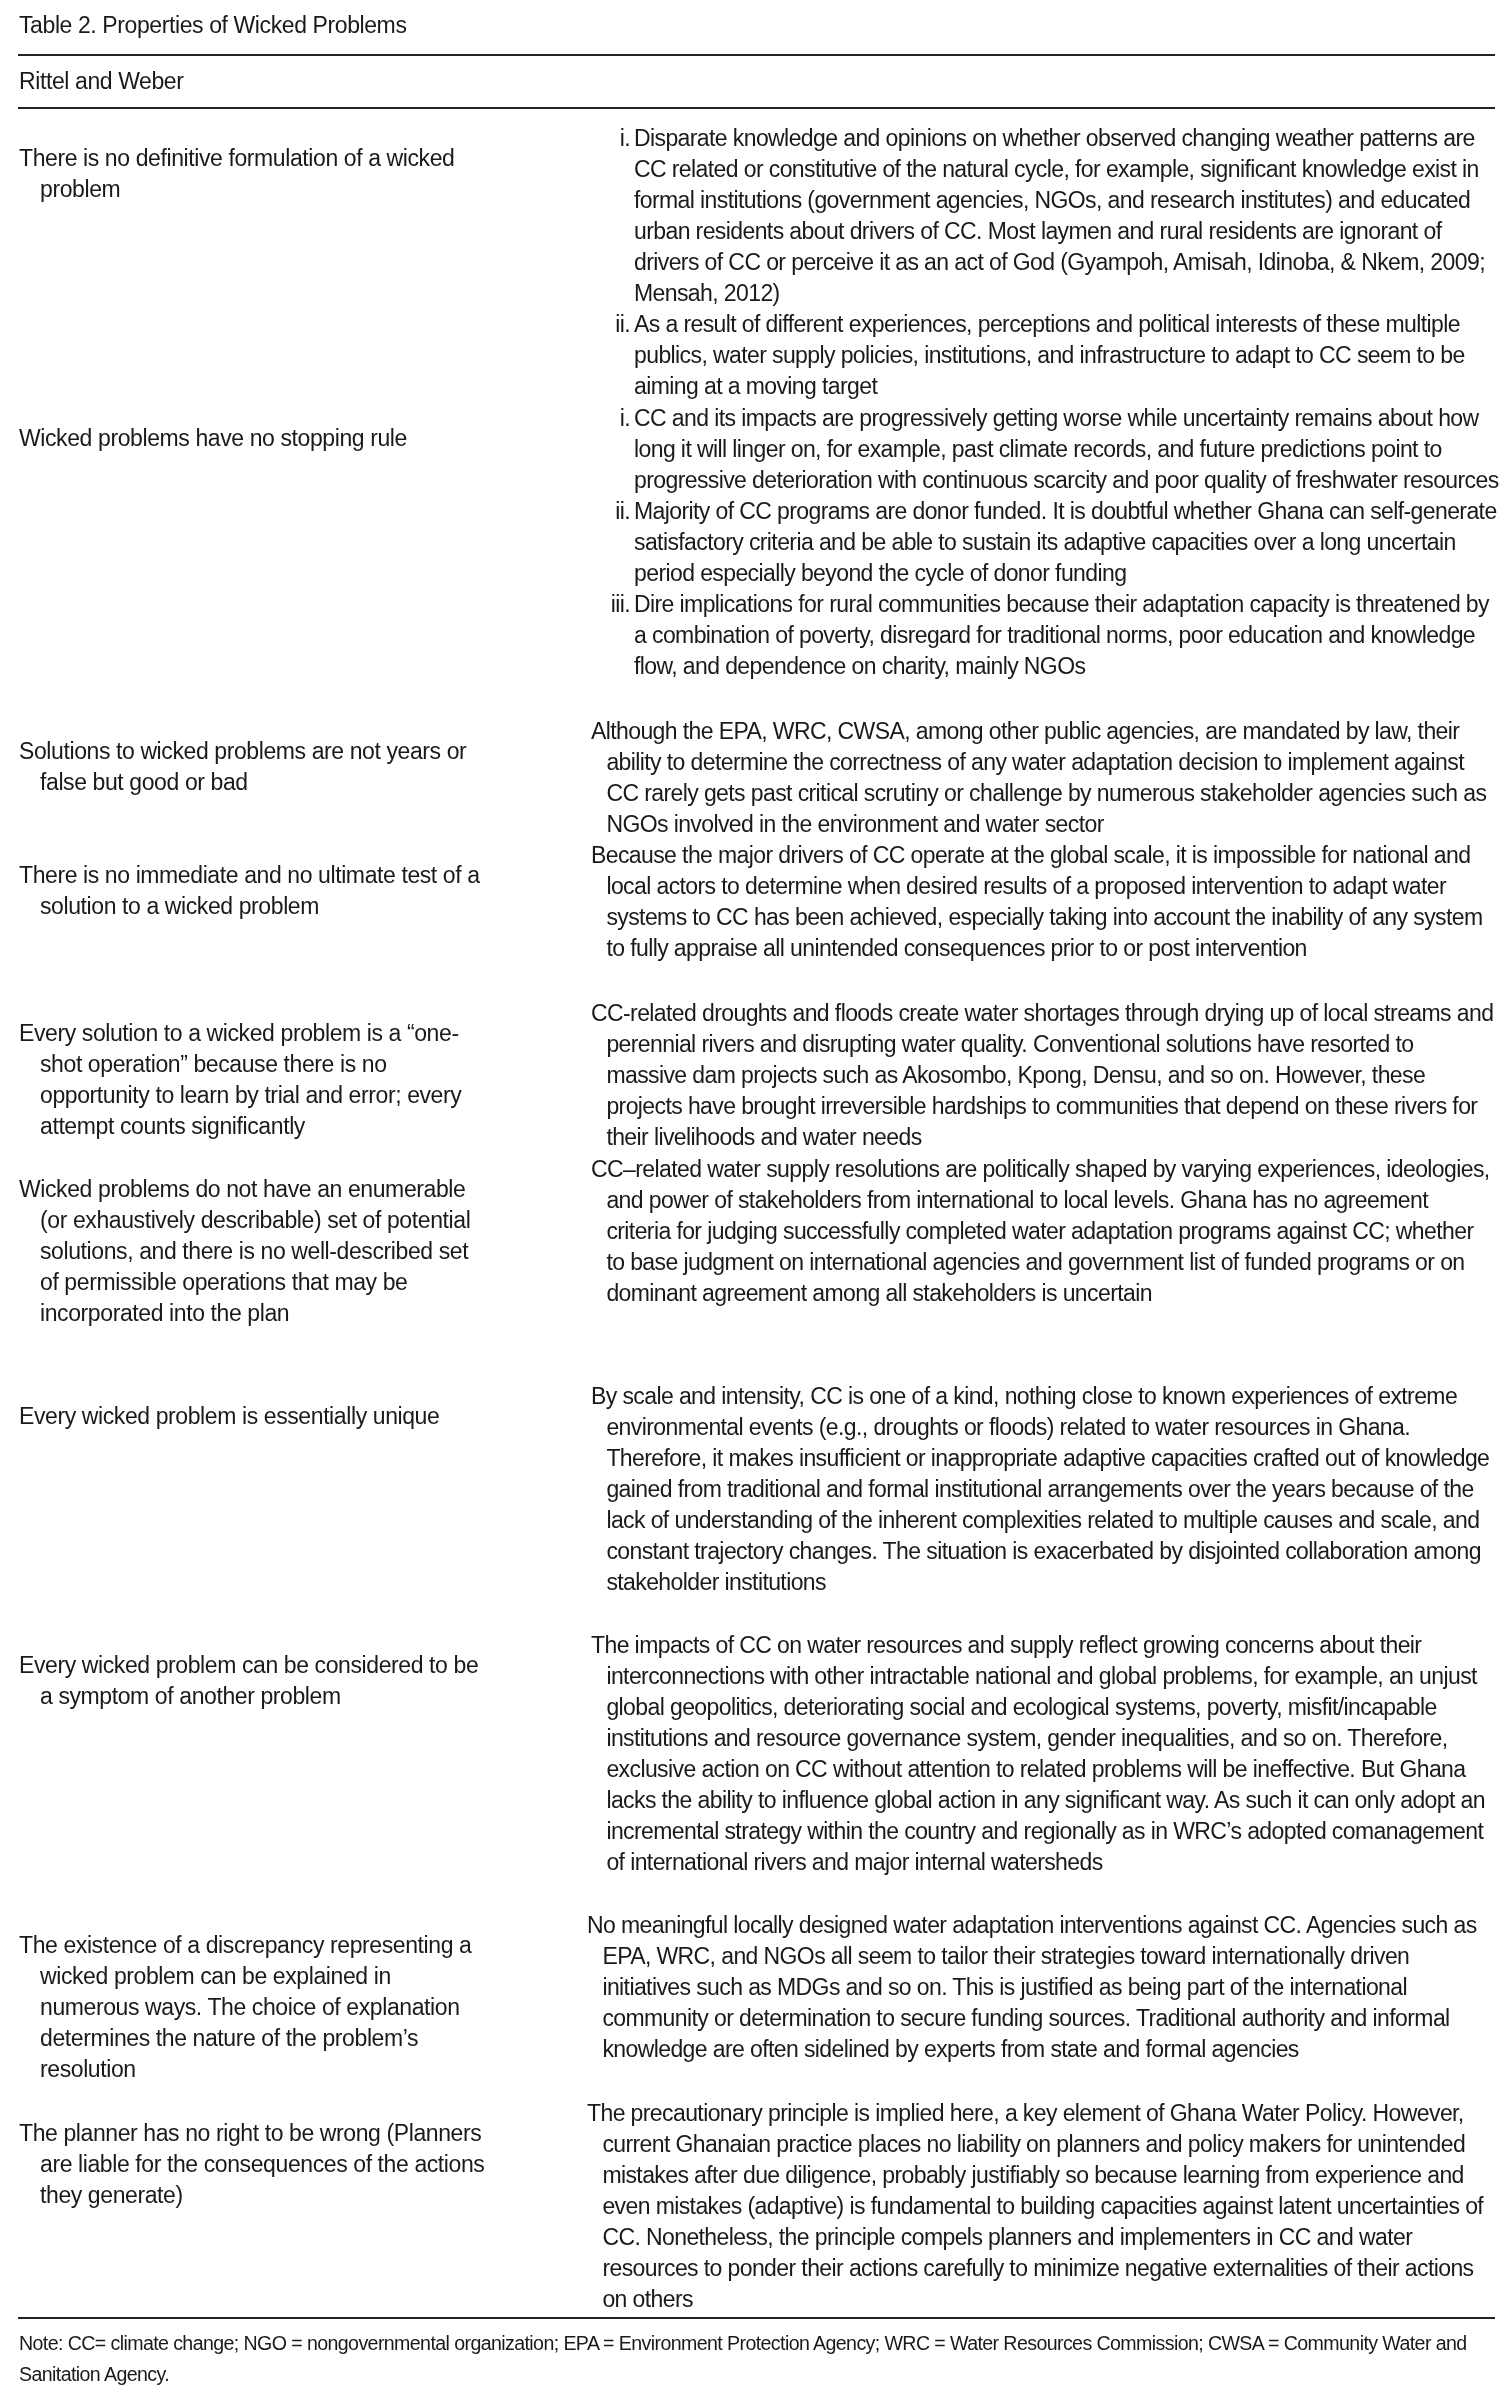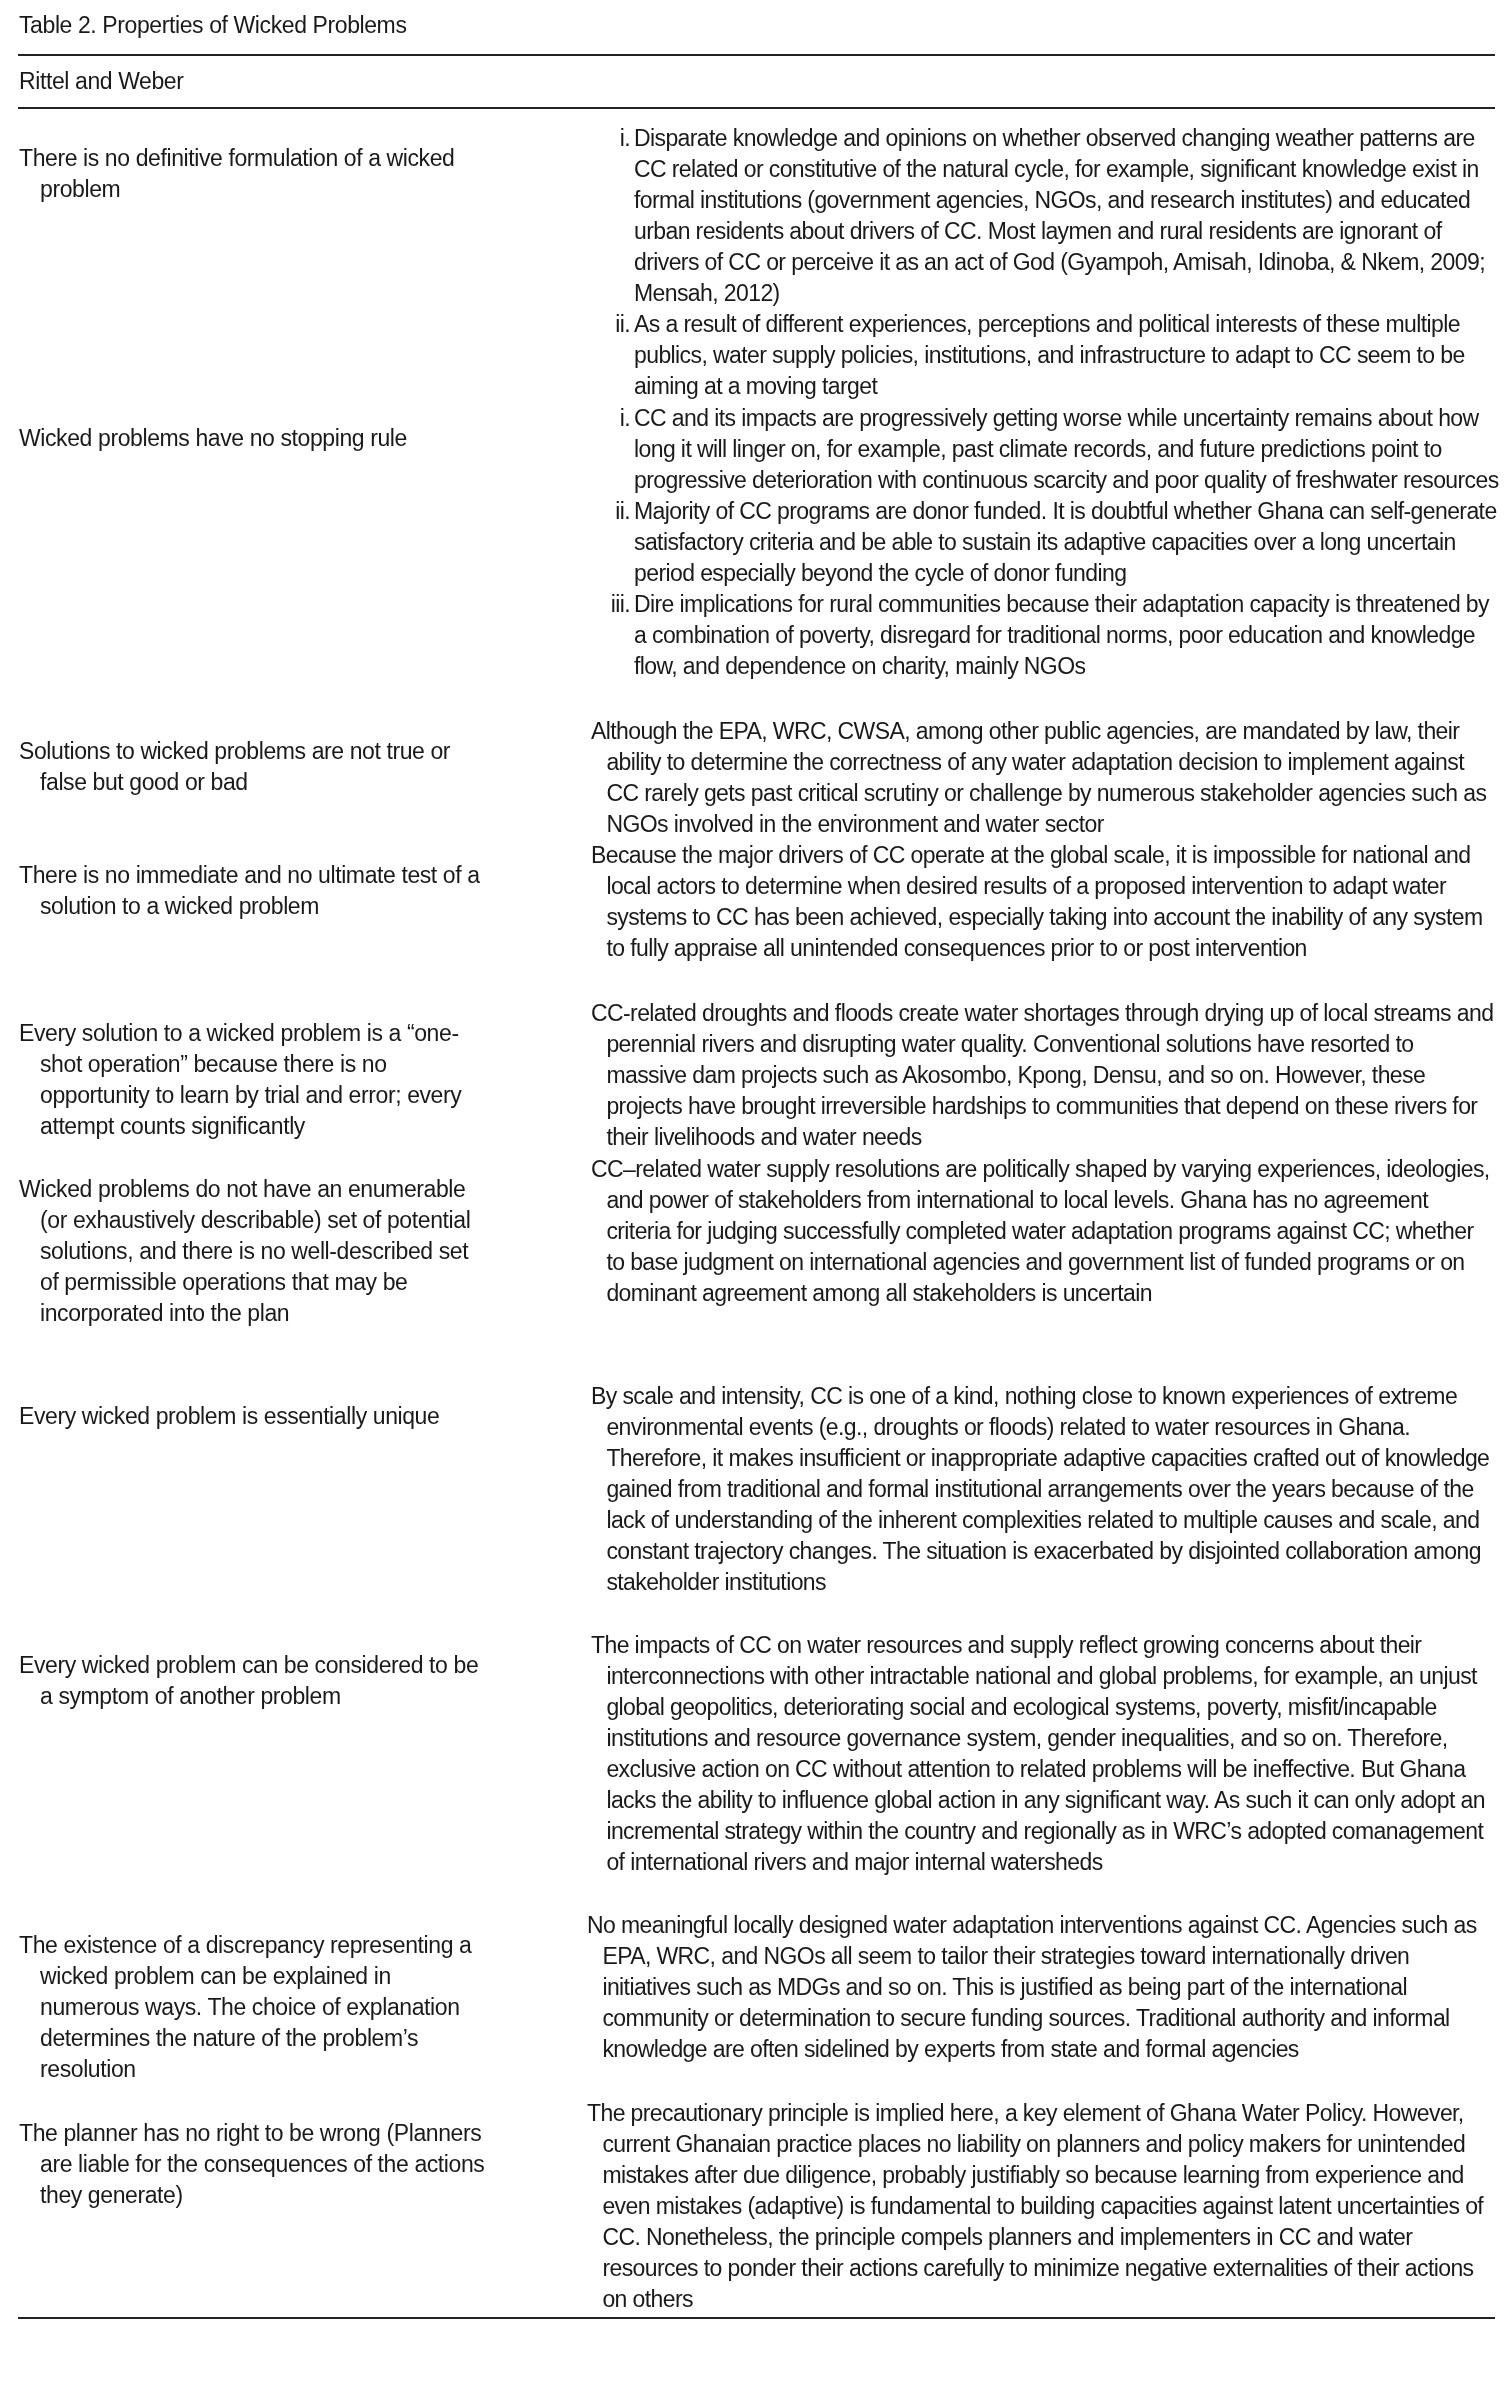--- a/index.html
+++ b/index.html
@@ -70,21 +70,21 @@
     <div class="cell-right" style="left:598px">
       <ol>
         <li><span class="num">i.</span><span>CC and its impacts are progressively getting worse while uncertainty remains about how long it will linger on, for example, past climate records, and future predictions point to progressive deterioration with continuous scarcity and poor quality of freshwater resources</span></li>
         <li><span class="num">ii.</span><span>Majority of CC programs are donor funded. It is doubtful whether Ghana can self-generate satisfactory criteria and be able to sustain its adaptive capacities over a long uncertain period especially beyond the cycle of donor funding</span></li>
         <li><span class="num">iii.</span><span>Dire implications for rural communities because their adaptation capacity is threatened by a combination of poverty, disregard for traditional norms, poor education and knowledge flow, and dependence on charity, mainly NGOs</span></li>
       </ol>
     </div>
   </div>
 
   <div class="row" style="top:716px">
-    <div class="cell-left">Solutions to wicked problems are not true or false but good or bad</div>
+    <div class="cell-left">Solutions to wicked problems are not years or false but good or bad</div>
     <div class="cell-right">
         <div class="para">Although the EPA, WRC, CWSA, among other public agencies, are mandated by law, their ability to determine the correctness of any water adaptation decision to implement against CC rarely gets past critical scrutiny or challenge by numerous stakeholder agencies such as NGOs involved in the environment and water sector</div>
       </div>
   </div>
 
   <div class="row" style="top:840px">
     <div class="cell-left">There is no immediate and no ultimate test of a solution to a wicked problem</div>
     <div class="cell-right">
         <div class="para">Because the major drivers of CC operate at the global scale, it is impossible for national and local actors to determine when desired results of a proposed intervention to adapt water systems to CC has been achieved, especially taking into account the inability of any system to fully appraise all unintended consequences prior to or post intervention</div>
       </div>
@@ -126,14 +126,15 @@
   </div>
 
   <div class="row" style="top:2098px">
     <div class="cell-left">The planner has no right to be wrong (Planners are liable for the consequences of the actions they generate)</div>
     <div class="cell-right" style="left:587px">
         <div class="para">The precautionary principle is implied here, a key element of Ghana Water Policy. However, current Ghanaian practice places no liability on planners and policy makers for unintended mistakes after due diligence, probably justifiably so because learning from experience and even mistakes (adaptive) is fundamental to building capacities against latent uncertainties of CC. Nonetheless, the principle compels planners and implementers in CC and water resources to ponder their actions carefully to minimize negative externalities of their actions on others</div>
       </div>
   </div>
 
   <div class="rule bottom"></div>
+  <div class="note">Note: CC= climate change; NGO = nongovernmental organization; EPA = Environment Protection Agency; WRC = Water Resources Commission; CWSA = Community Water and Sanitation Agency.</div>
 </div>
 
 
 </body></html>

